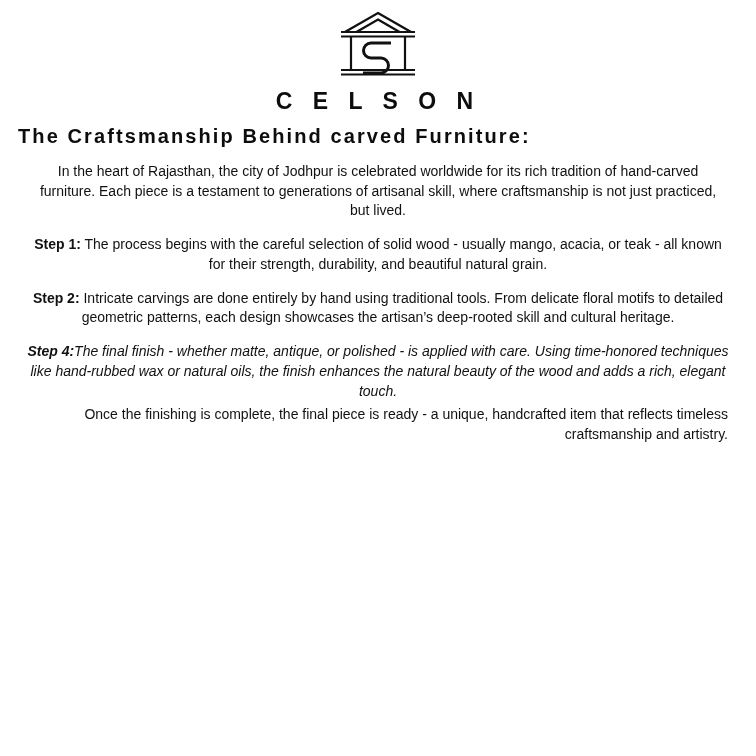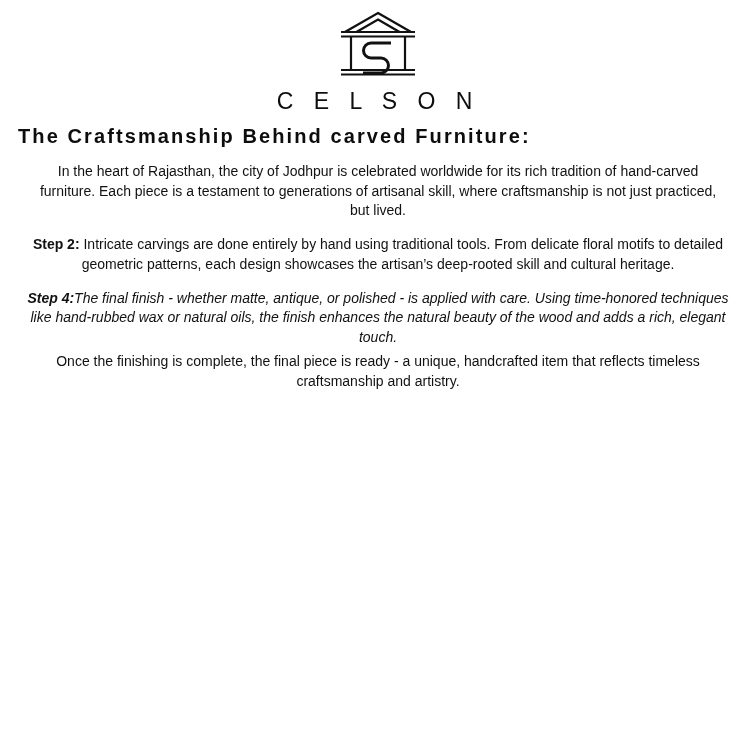--- a/index.html
+++ b/index.html
@@ -29,21 +29,21 @@
     justify-content: center;
     margin-bottom: 2px;
   }
   .logo-mark {
     width: 86px;
     height: 72px;
     display: block;
   }
   .brand {
     font-size: 23px;
-    font-weight: normal;
+    font-weight: bold;
     letter-spacing: 7px;
     text-align: center;
     margin: 4px 0 10px 0;
     color: #0d0d0d;
   }
   .headline {
     font-size: 20px;
     font-weight: bold;
     letter-spacing: 2.1px;
     text-align: left;
@@ -66,21 +66,21 @@
   .para b {
     font-weight: bold;
   }
   .intro {
     width: 690px;
   }
   .s1 { width: 700px; }
   .s2 { width: 740px; }
   .s3 { width: 716px; }
   .s4 { width: 724px; }
-  .closing { width: 700px; }
+  .closing { width: 700px; text-align: right; }
 </style>
 </head>
 <body>
 
 <div class="page">
 
   <div class="logo-wrap">
     <svg class="logo-mark" viewBox="0 0 86 72" aria-hidden="true">
       <g fill="none" stroke="#111111" stroke-width="2.2">
         <path d="M43 3 L76 22 L10 22 Z" stroke-linejoin="miter"></path>
@@ -95,20 +95,23 @@
       </g>
     </svg>
   </div>
 
   <div class="brand">C E L S O N</div>
 
   <div class="headline">The Craftsmanship Behind carved Furniture:</div>
 
   <p class="para intro">In the heart of Rajasthan, the city of Jodhpur is celebrated worldwide for its rich tradition of hand-carved furniture. Each piece is a testament to generations of artisanal skill, where craftsmanship is not just practiced, but lived.</p>
 
+  <p class="para s1">
+    <b>Step 1:</b><span> The process begins with the careful selection of solid wood - usually mango, acacia, or teak - all known for their strength, durability, and beautiful natural grain.</span>
+  </p>
 
   <p class="para s2">
     <b>Step 2:</b><span> Intricate carvings are done entirely by hand using traditional tools. From delicate floral motifs to detailed geometric patterns, each design showcases the artisan’s deep-rooted skill and cultural heritage.</span>
   </p>
 
 
   <p class="para s4 tight">
     <b>Step 4:</b><span>The final finish - whether matte, antique, or polished - is applied with care. Using time-honored techniques like hand-rubbed wax or natural oils, the finish enhances the natural beauty of the wood and adds a rich, elegant touch.</span>
   </p>
 

